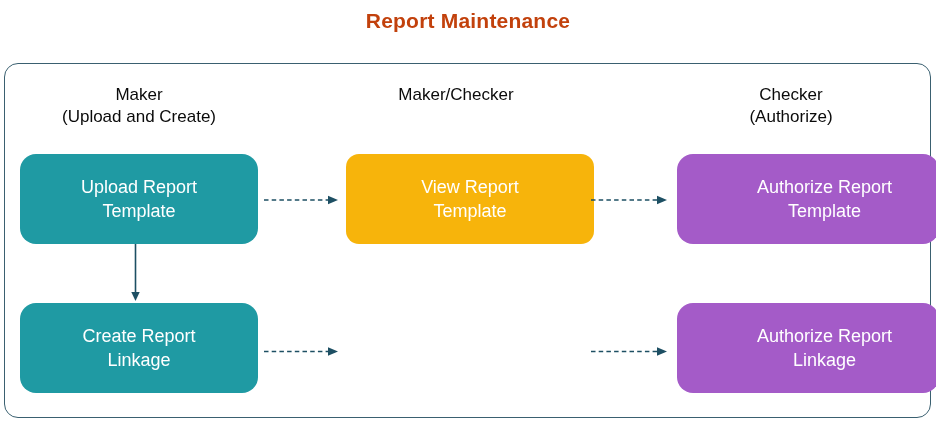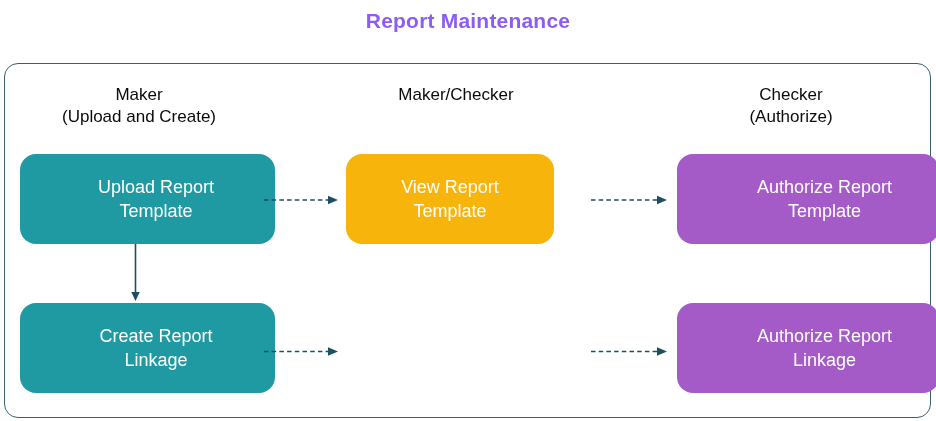--- a/index.html
+++ b/index.html
@@ -17,21 +17,21 @@
   }
   .diagram-title {
     position: absolute;
     top: 9px;
     left: 0;
     width: 100%;
     text-align: center;
     font-size: 21px;
     font-weight: 600;
     letter-spacing: 0.2px;
-    color: #8b5cf6;
+    color: #c2410c;
   }
   .panel {
     position: absolute;
     left: 4px;
     top: 63px;
     width: 927px;
     height: 355px;
     box-sizing: border-box;
     border: 1.4px solid var(--panel_border, #3A6070);
     border-radius: 14px;
@@ -62,23 +62,23 @@
     justify-content: center;
     text-align: center;
     color: var(--box_text, #ffffff);
     font-size: 18px;
     line-height: 24px;
   }
   .box span { display: block; }
   .r1 { top: 154px; }
   .r2 { top: 303px; }
   .c1box { left: 20px;  width: 238px; }
-  .c2box { left: 346px; width: 208px; }
+  .c2box { left: 346px; width: 248px; border-radius: 13px; }
   .c3box { left: 677px; width: 229px; }
-  .teal   { background: var(--teal, #1F9AA3); padding-left: 17px; }
+  .teal   { background: var(--teal, #1F9AA3); }
   .yellow { background: var(--yellow, #F7B40B); }
   .purple { background: var(--purple, #A45BC8); padding-left: 33px; }
 
   .arrow-layer {
     position: absolute;
     left: 0; top: 0;
     width: 936px;
     height: 421px;
     pointer-events: none;
   }

